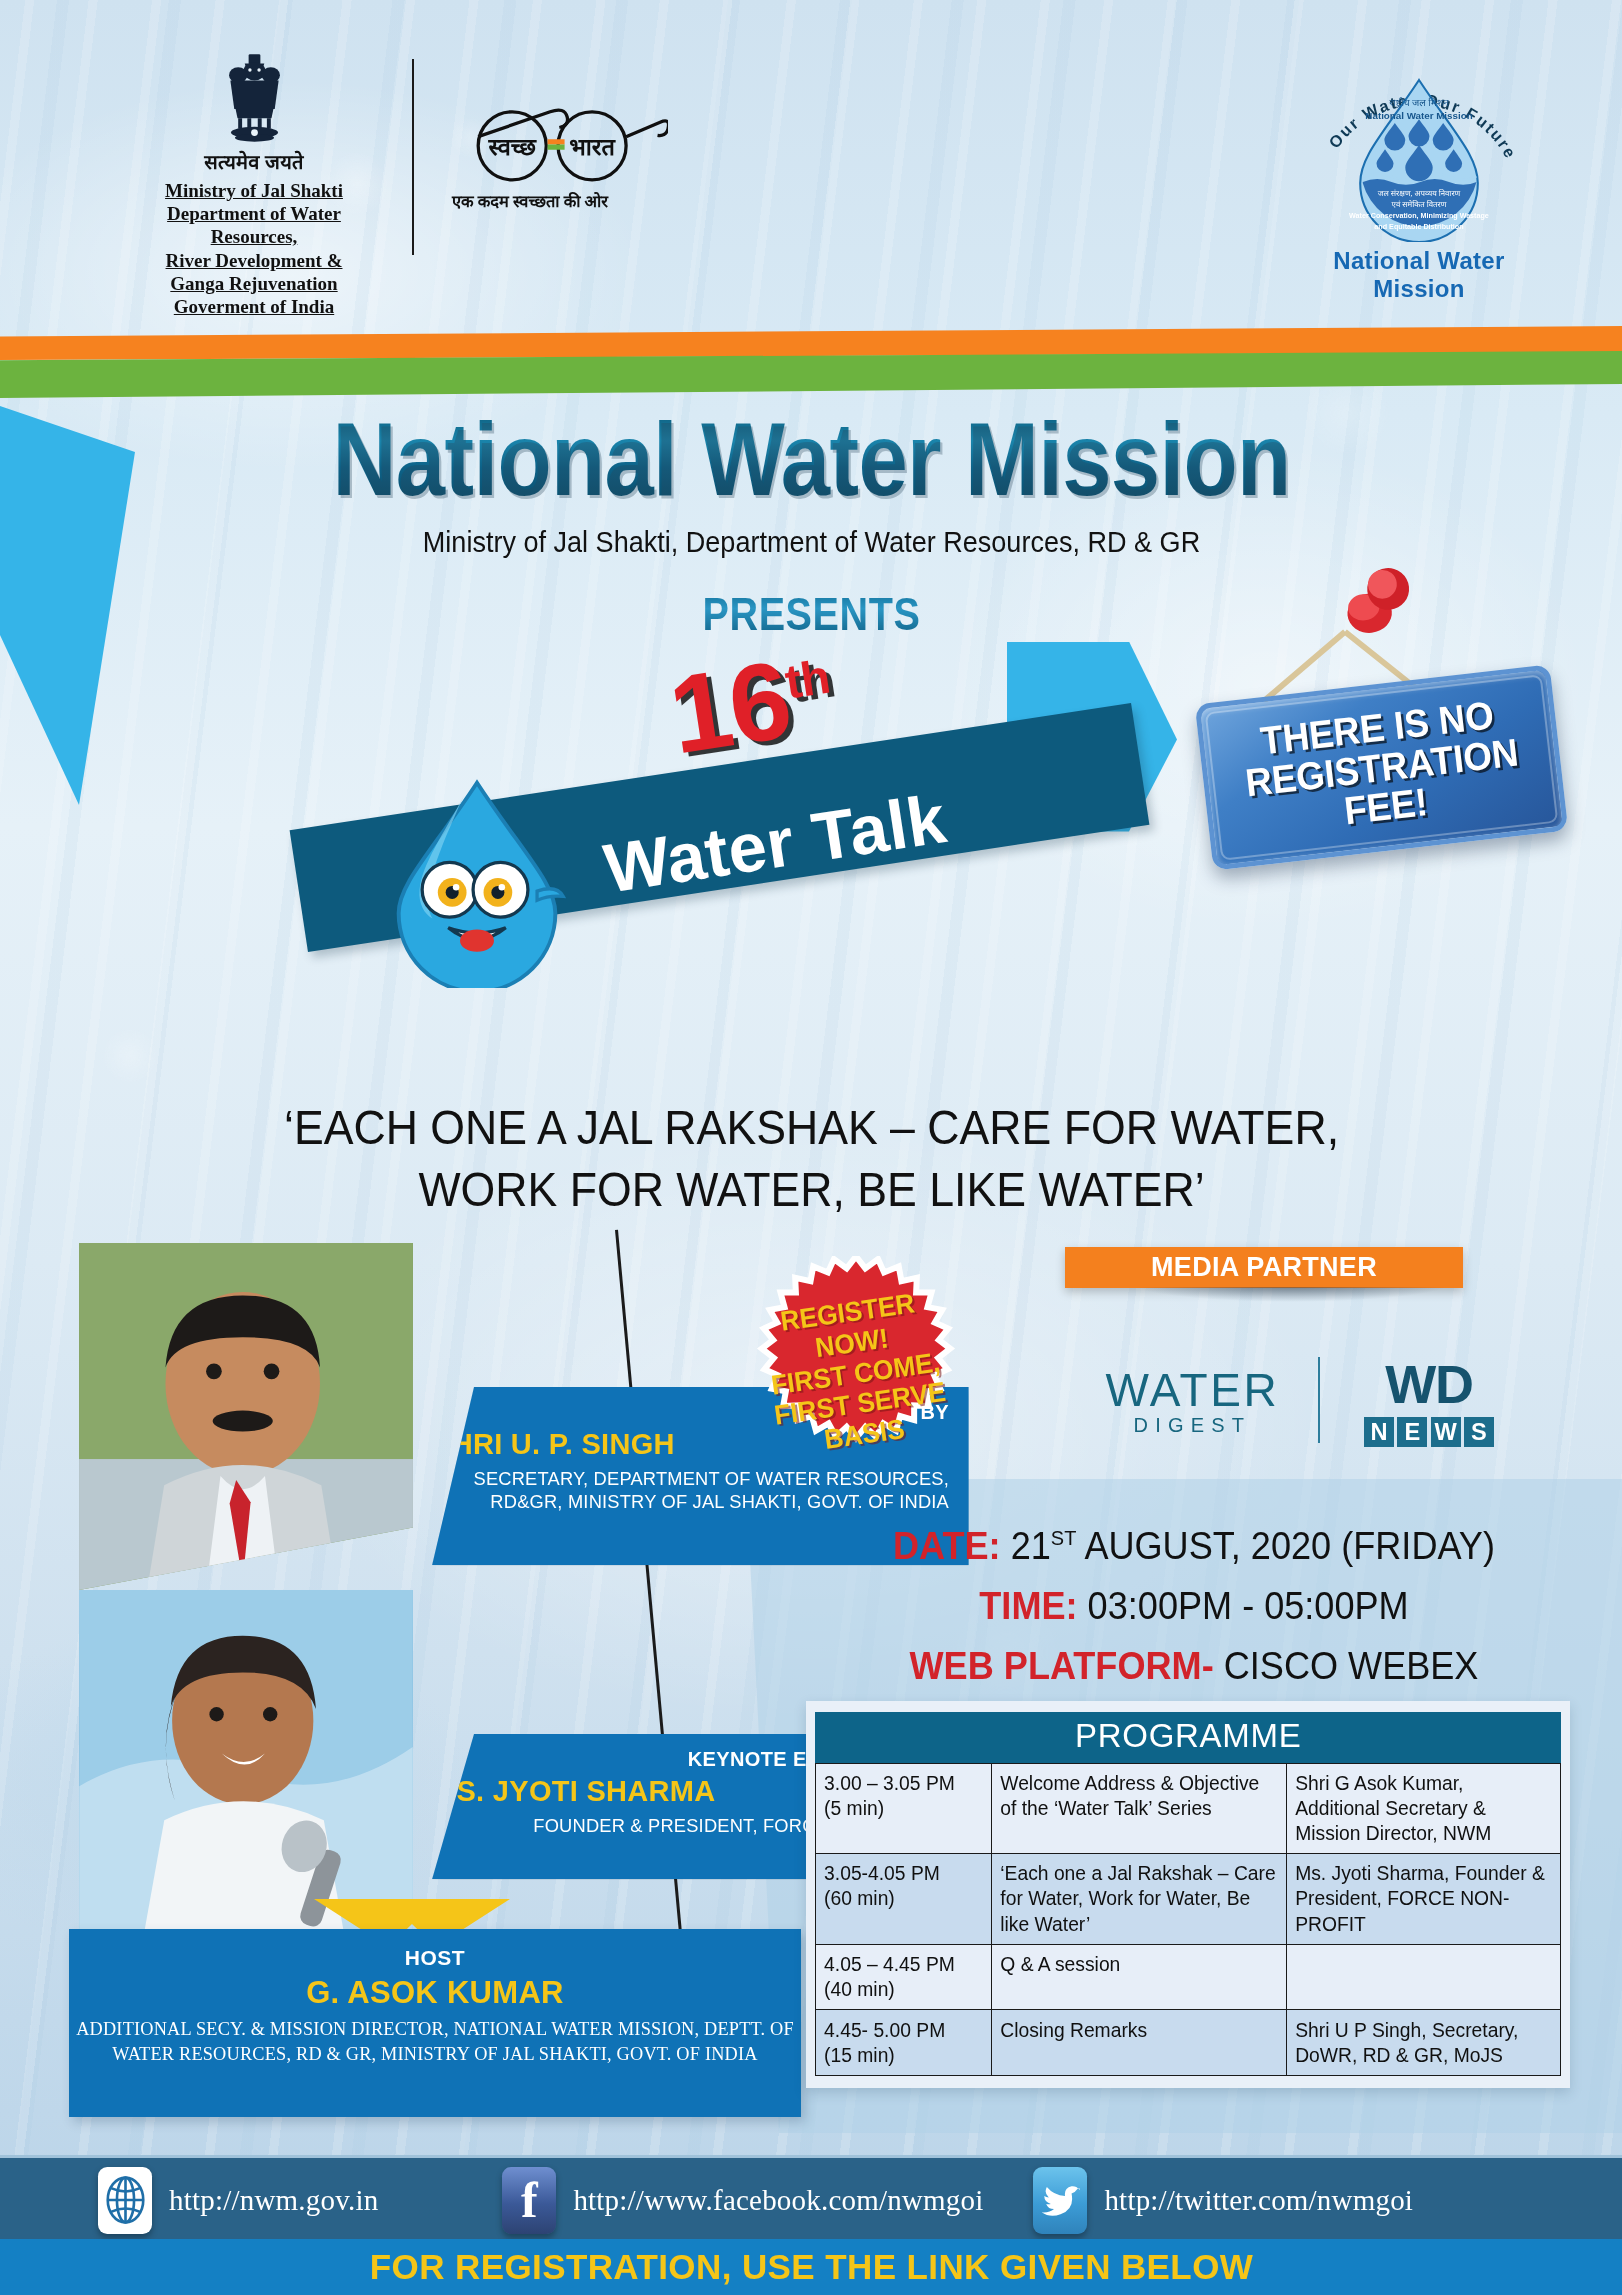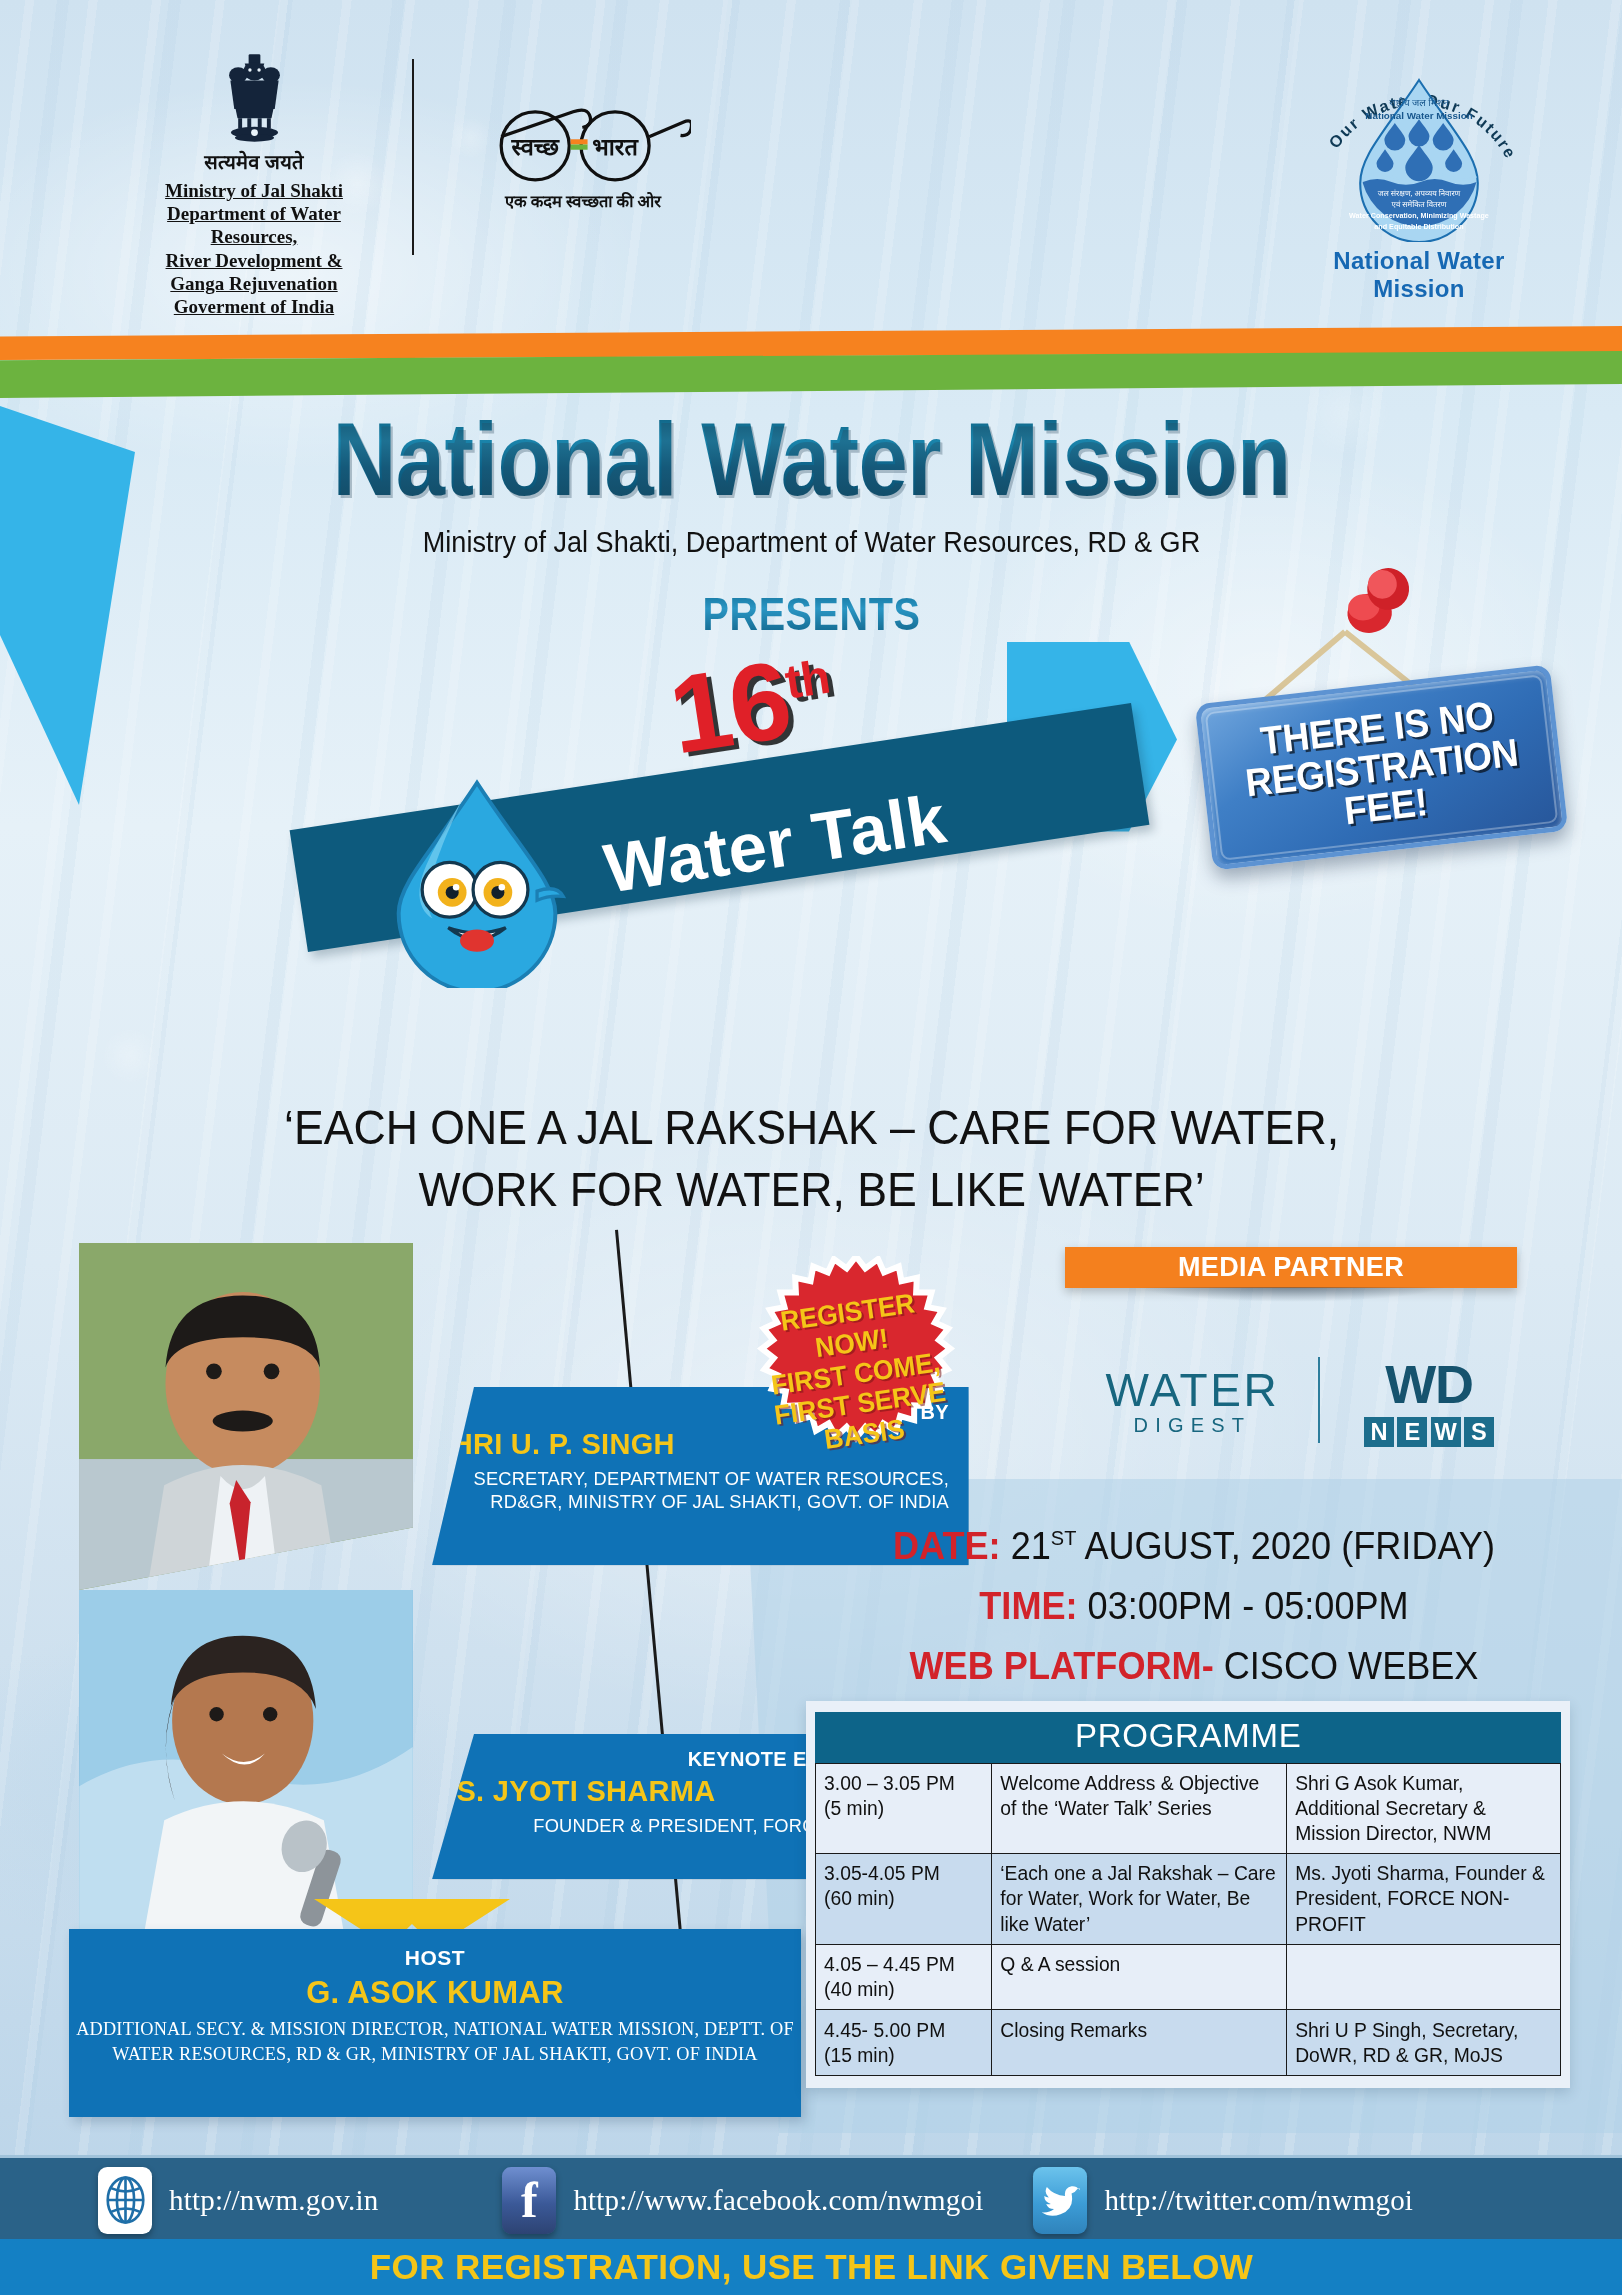--- a/index.html
+++ b/index.html
@@ -34,21 +34,21 @@
       radial-gradient(circle 79px at 62% 72%, rgba(255,255,255,.35), rgba(255,255,255,0) 72%),
       radial-gradient(circle 52px at 35% 88%, rgba(255,255,255,.4), rgba(255,255,255,0) 72%);}
 
   
   .header{position:absolute;top:0;left:0;width:1623px;height:327px;}
   .emblem-block{position:absolute;left:156px;top:49px;width:196px;text-align:center;}
   .emblem{width:77px;height:98px;margin:0 auto;display:block;}
   .satyamev{font-family:"Liberation Serif",serif;font-size:20px;font-weight:700;color:#111;margin-top:1.3px;letter-spacing:0.3px;}
   .minline{font-family:"Liberation Serif",serif;font-size:19px;font-weight:700;color:#111;line-height:1.23;margin-top:3.3px;text-decoration:underline;}
   .vrule{position:absolute;left:412px;top:59px;width:2px;height:196px;background:#1a1a1a;}
-  .sbm{position:absolute;left:452px;top:105px;width:262px;text-align:center;}
+  .sbm{position:absolute;left:452px;top:105px;width:262px;text-align:left;}
   .sbm-cap{font-family:"Liberation Serif",serif;font-size:16.4px;font-weight:700;color:#111;margin-top:2.6px;}
 
   .nwmlogo{position:absolute;right:86px;top:46px;width:236px;text-align:center;}
   .nwm-name{font-size:24px;font-weight:700;color:#1668b3;letter-spacing:0.3px;margin-top:2.6px;font-family:"Liberation Sans",sans-serif;}
 
   
   .stripe-orange{position:absolute;left:0;top:326px;width:1623px;height:34px;background:#f6821f;
     clip-path:polygon(0 10.5px,1623px 0,1623px 26px,0 34px);}
   .stripe-green{position:absolute;left:0;top:351px;width:1623px;height:47px;background:#6cb33f;
     clip-path:polygon(0 9.2px,1623px 0,1623px 33px,0 47px);}
@@ -149,21 +149,21 @@
 
   
   .regbadge{position:absolute;left:725px;top:1256px;width:262px;height:236px;}
   .regtxt{position:absolute;inset:0;display:flex;flex-direction:column;align-items:center;justify-content:center;
     transform:rotate(-8deg);color:#f5c518;font-weight:700;line-height:1.12;
     font-family:"Liberation Sans Narrow","Liberation Sans",sans-serif;
     text-shadow:2px 2px 0 rgba(120,20,20,.55);}
   .regtxt span{font-size:27.5px;transform:scaleX(.96);}
 
   
-  .mp-bar{position:absolute;left:1065px;top:1247px;width:452px;height:41px;background:#f4801e;
+  .mp-bar{position:absolute;left:1065px;top:1247px;width:398px;height:41px;background:#f4801e;
     color:#fff;font-size:27px;font-weight:700;text-align:center;line-height:41px;letter-spacing:0.3px;
     font-family:"Liberation Sans",sans-serif;box-shadow:0 3.9px 9.2px rgba(0,0,0,.22);}
   .mp-shadow{position:absolute;left:1065px;top:1287px;width:452px;height:31px;
     background:radial-gradient(ellipse 222px 26px at 50% -3.9px, rgba(40,60,80,.55), rgba(40,60,80,0) 72%);}
   .mp-logos{position:absolute;left:1067px;top:1341px;width:471px;height:118px;display:flex;align-items:center;}
   .wd{flex:1.15;text-align:center;}
   .wd .w1{font-size:46px;font-weight:400;color:#17667f;letter-spacing:2.6px;
     font-family:"Liberation Sans",sans-serif;}
   .wd .w2{font-size:20px;font-weight:400;color:#17667f;letter-spacing:7.2px;margin-top:-2.6px;}
   .mp-div{width:2px;height:86px;background:#2d7d9c;}

